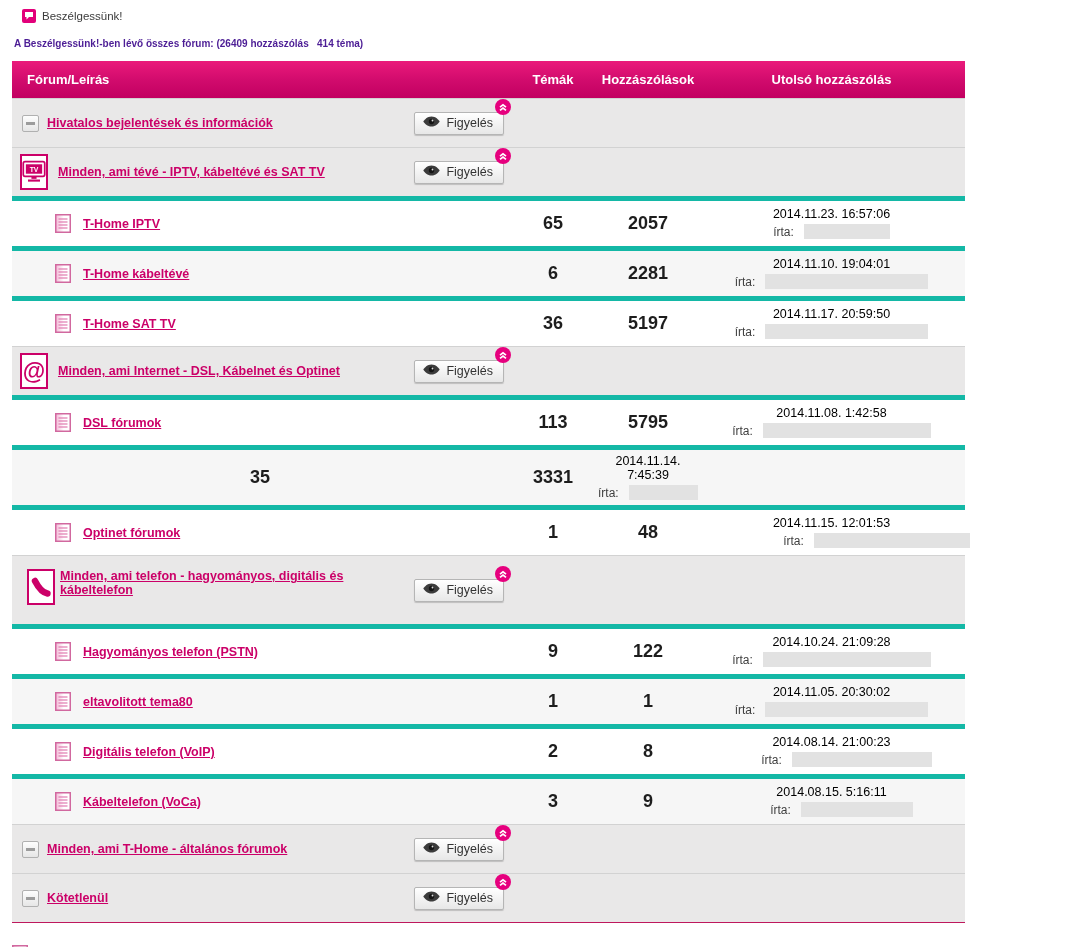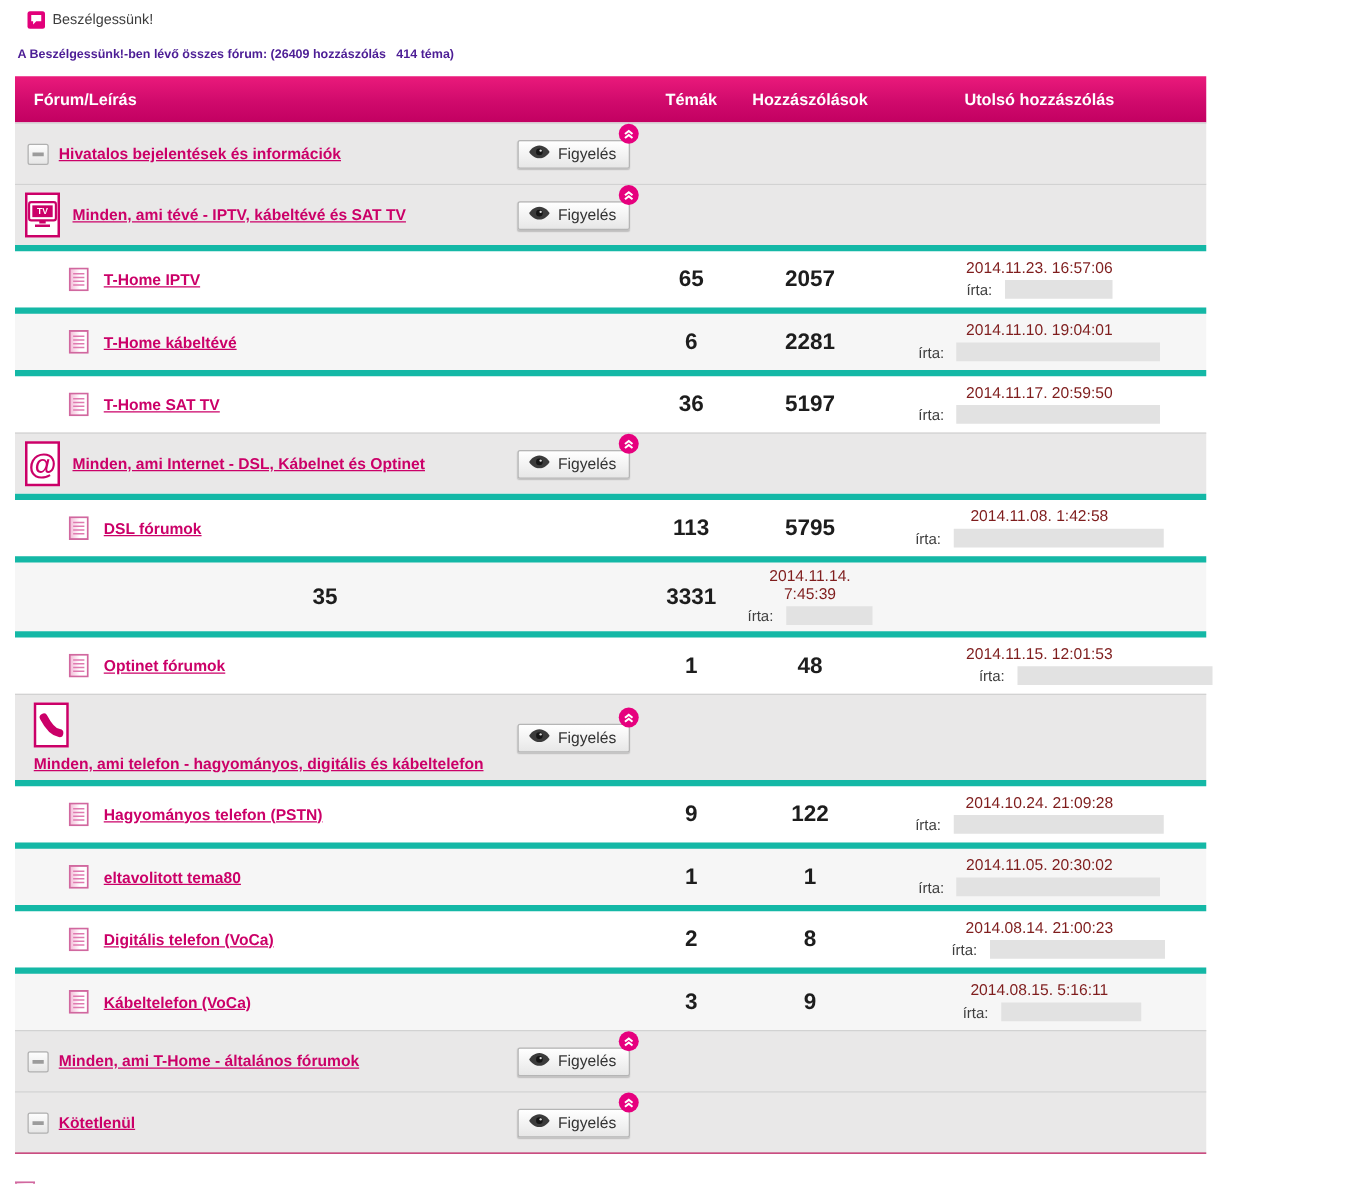--- a/index.html
+++ b/index.html
@@ -37,21 +37,21 @@
 
   .c-forum { display:flex; align-items:center; min-height:inherit; }
   .cat-row .c-forum { padding-left:10px; }
   .forum-row .c-forum { padding-left:43px; }
 
   a.flink, a.clink { color:#cb0068; font-weight:bold; font-size:12.5px;
                      text-decoration:underline; cursor:pointer; }
   .c-num { text-align:center; font-weight:bold; font-size:18px; color:#1d1d1d; }
 
   .c-last { padding:4px 0 5px 0; }
-  .date-line { text-align:center; font-size:12.5px; color:#7f1d1d; }
+  .date-line { text-align:center; font-size:12.5px; color:#000000; }
   .byline { display:flex; align-items:center; justify-content:center; gap:10px; margin-top:3px; }
   .irta { font-size:12px; color:#3e3e3e; }
   .redact { display:inline-block; height:15px; background:#e2e2e2; }
   .shift-45 { transform:translateX(45px); }
   .shift-15 { transform:translateX(15px); }
   .shift-10 { transform:translateX(10px); }
 
   
   .minus-box { width:17px; height:17px; border:1px solid #b0b0b0; border-radius:2px;
                background:linear-gradient(#fdfdfd,#e6e6e6); display:inline-flex;
@@ -68,21 +68,21 @@
   .watch-btn { display:inline-flex; align-items:center; gap:6px; padding:3px 10px 4px 8px;
                font-family:"Liberation Sans",sans-serif; font-size:12.5px; color:#333;
                background:linear-gradient(#ffffff,#e7e7e7); border:1px solid #b5b5b5;
                border-radius:2px; box-shadow:0 1px 1px rgba(0,0,0,.18); cursor:pointer; }
   .badge { position:absolute; top:-13px; right:-7px; width:16px; height:16px;
            border-radius:50%; background:#e6007e; display:flex; align-items:center;
            justify-content:center; cursor:pointer; }
 
   
   .cat-row.tall { min-height:68px; }
-  .cat-main { display:flex; flex-direction:column; align-items:flex-start; padding:6px 0; }
+  .cat-main { display:flex; align-items:flex-start; padding:6px 0; }
   .cat-main .icon-box { margin-bottom:6px; margin-right:0; margin-left:5px; }
   .cat-main a { margin-left:5px; }
 
   
   .legend { display:flex; align-items:center; gap:8px; margin:22px 0 0 0; }
   .legend-text { font-size:12.5px; color:#2e2e2e; }
   .footer-line { margin-top:24px; font-size:15px; font-weight:bold; color:#111; }
   .footer-line a { color:#c4006b; text-decoration:none; cursor:pointer; }
 </style>
 </head>
@@ -441,21 +441,21 @@
           <svg width="16" height="19" viewBox="0 0 16 19">
               <rect x="0.75" y="0.75" width="14.5" height="17.5" fill="url(#docg)" stroke="#d1689f" stroke-width="1.5"></rect>
               <g stroke="#e07ab0" stroke-width="1.2">
                 <path d="M3.5 5h9"></path>
                 <path d="M3.5 8h9"></path>
                 <path d="M3.5 11h9"></path>
                 <path d="M3.5 14h9"></path>
               </g>
             </svg>
         </span>
-        <a class="flink">Digitális telefon (VoCa)</a>
+        <a class="flink">Digitális telefon (VoIP)</a>
       </div>
       <div class="c-num">2</div>
       <div class="c-num">8</div>
       <div class="c-last">
         <div class="date-line">2014.08.14. 21:00:23</div>
         <div class="byline shift-15">
             <span class="irta">írta:</span>
             <span class="redact" style="width:140px"></span>
           </div>
       </div>

